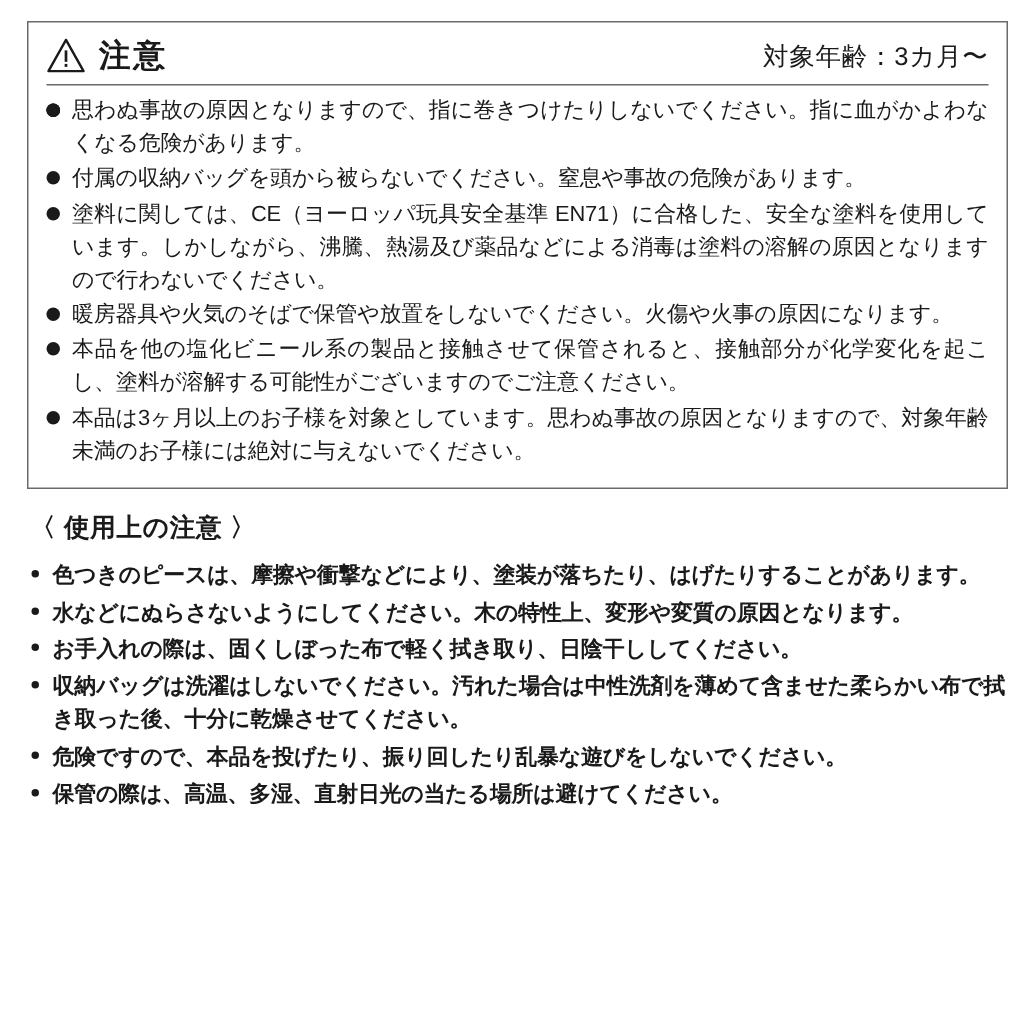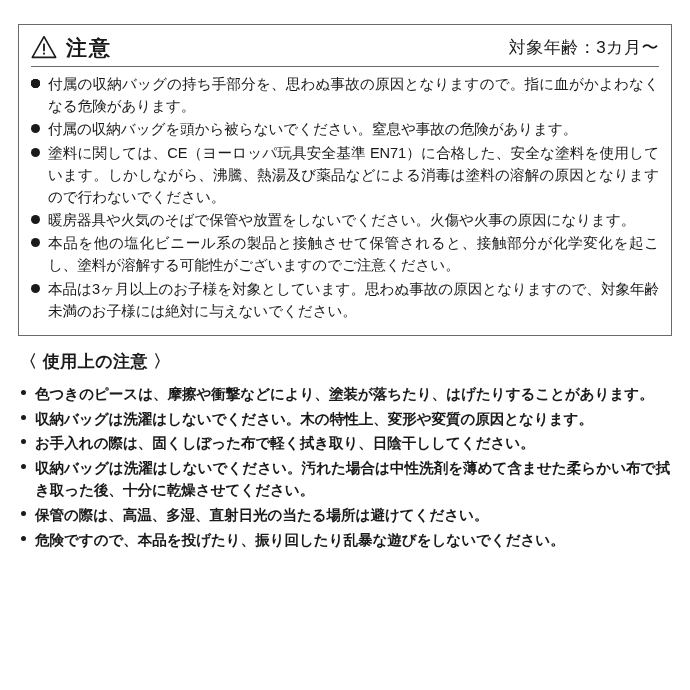--- a/index.html
+++ b/index.html
@@ -12,21 +12,21 @@
     background: #ffffff;
     font-family: "Liberation Sans", sans-serif;
     color: #1a1a1a;
     overflow: hidden;
   }
   .page {
     position: relative;
     width: 690px;
     height: 690px;
     box-sizing: border-box;
-    padding: 24px 16px 10px 16px;
+    padding: 14px 16px 10px 16px;
   }
 
   
   .warn-box {
     border: 1px solid #6a6a6a;
     box-sizing: border-box;
     padding: 10px 12px 12px 12px;
     margin: 0 2px;
   }
   .warn-header {
@@ -134,34 +134,34 @@
           <rect x="12.1" y="17.6" width="1.8" height="2" fill="#1a1a1a"></rect>
         </svg>
         <div class="warn-title">注意</div>
       </div>
       <div class="warn-age">対象年齢：3カ月〜</div>
     </div>
 
     <ul class="bullet-list">
       <li><span class="dot"></span></li>
       <li><span class="dot"></span></li>
-      <li><span class="dot"></span><span>付属の収納バッグの持ち手部分を、思わぬ事故の原因となりますので。指に血がかよわなくなる危険があります。</span></li>
+      <li><span class="dot"></span><span>思わぬ事故の原因となりますので、指に巻きつけたりしないでください。指に血がかよわなくなる危険があります。</span></li>
       <li><span class="dot"></span><span>付属の収納バッグを頭から被らないでください。窒息や事故の危険があります。</span></li>
       <li><span class="dot"></span><span>塗料に関しては、CE（ヨーロッパ玩具安全基準 EN71）に合格した、安全な塗料を使用しています。しかしながら、沸騰、熱湯及び薬品などによる消毒は塗料の溶解の原因となりますので行わないでください。</span></li>
       <li><span class="dot"></span><span>暖房器具や火気のそばで保管や放置をしないでください。火傷や火事の原因になります。</span></li>
       <li><span class="dot"></span><span>本品を他の塩化ビニール系の製品と接触させて保管されると、接触部分が化学変化を起こし、塗料が溶解する可能性がございますのでご注意ください。</span></li>
       <li><span class="dot"></span><span>本品は3ヶ月以上のお子様を対象としています。思わぬ事故の原因となりますので、対象年齢未満のお子様には絶対に与えないでください。</span></li>
     </ul>
   </section>
 
   <section class="usage">
     <div class="usage-title">〈 使用上の注意 〉</div>
     <ul class="usage-list">
       <li><span class="dash"></span><span>色つきのピースは、摩擦や衝撃などにより、塗装が落ちたり、はげたりすることがあります。</span></li>
-      <li><span class="dash"></span><span>収納バッグは洗濯はしないでください。木の特性上、変形や変質の原因となります。</span></li>
+      <li><span class="dash"></span><span>水などにぬらさないようにしてください。木の特性上、変形や変質の原因となります。</span></li>
       <li><span class="dash"></span><span>お手入れの際は、固くしぼった布で軽く拭き取り、日陰干ししてください。</span></li>
       <li><span class="dash"></span><span>収納バッグは洗濯はしないでください。汚れた場合は中性洗剤を薄めて含ませた柔らかい布で拭き取った後、十分に乾燥させてください。</span></li>
+      <li><span class="dash"></span><span>危険ですので、本品を投げたり、振り回したり乱暴な遊びをしないでください。</span></li>
       <li><span class="dash"></span><span>保管の際は、高温、多湿、直射日光の当たる場所は避けてください。</span></li>
-      <li><span class="dash"></span><span>危険ですので、本品を投げたり、振り回したり乱暴な遊びをしないでください。</span></li>
     </ul>
   </section>
 
 </div>
 
 </body></html>

